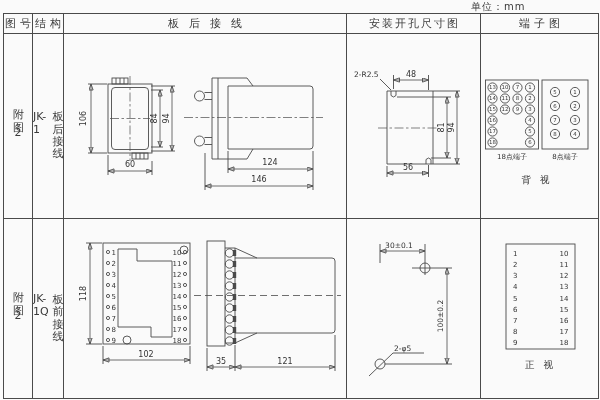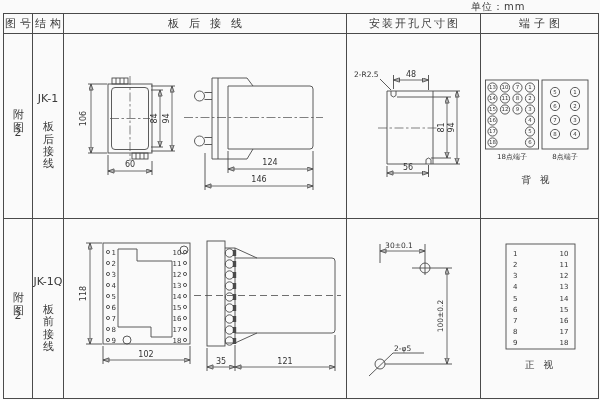--- a/index.html
+++ b/index.html
@@ -20,21 +20,21 @@
     position:relative;box-sizing:border-box;overflow:hidden;}
   .lc{border-right:none;}
   .lr{border-bottom:none;}
   .hd{display:flex;align-items:center;justify-content:center;font-size:11px;}
   .hd .sp4{letter-spacing:4px;margin-right:-4px;}
   .hd .sp10{letter-spacing:10px;margin-right:-10px;}
   .hd .sp2{letter-spacing:2px;margin-right:-2px;text-align:right;}
   .vcell{display:flex;align-items:center;justify-content:center;}
   .vtxt{writing-mode:vertical-rl;text-orientation:upright;font-size:11px;
     letter-spacing:13px;line-height:1;}
-  .scell{display:flex;flex-direction:column;align-items:center;justify-content:center;}
+  .scell{display:flex;align-items:center;justify-content:center;}
   .model{font-size:11px;margin-bottom:7px;}
   .wire{writing-mode:vertical-rl;text-orientation:upright;font-size:11px;
     letter-spacing:12px;line-height:1;}
   svg{position:absolute;left:0;top:0;}
   svg line,svg path,svg rect,svg circle{stroke:#4a4a4a;stroke-width:0.9;fill:none;}
   svg .cl{stroke-dasharray:9 2.5 2.5 2.5;stroke-width:0.7;}
   svg .dash{stroke-dasharray:7 4;stroke-width:0.8;}
   svg .dim{stroke-width:0.8;}
   svg .fill{fill:#4a4a4a;stroke:none;}
   svg text{fill:#333;stroke:none;font-size:8px;font-family:"DejaVu Sans","Liberation Sans",sans-serif;}

